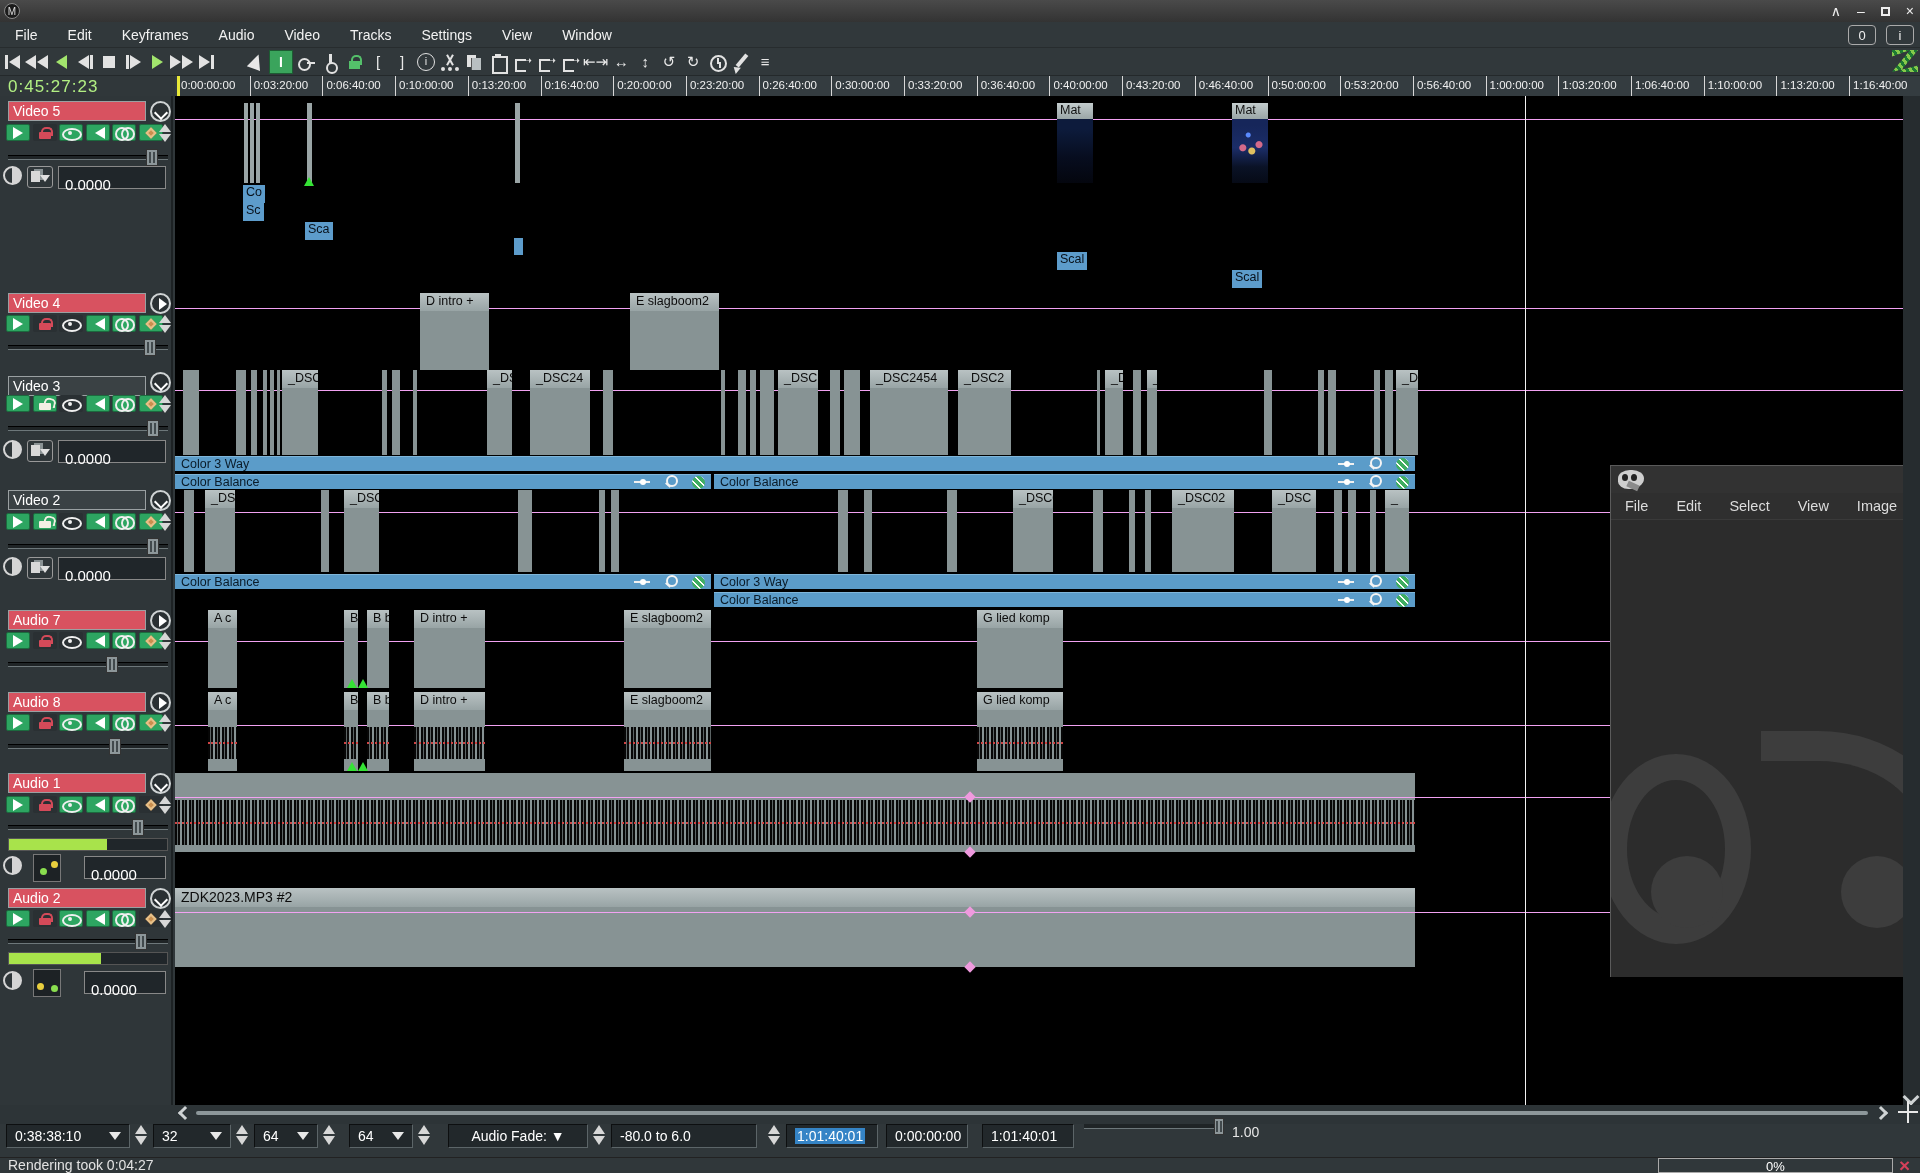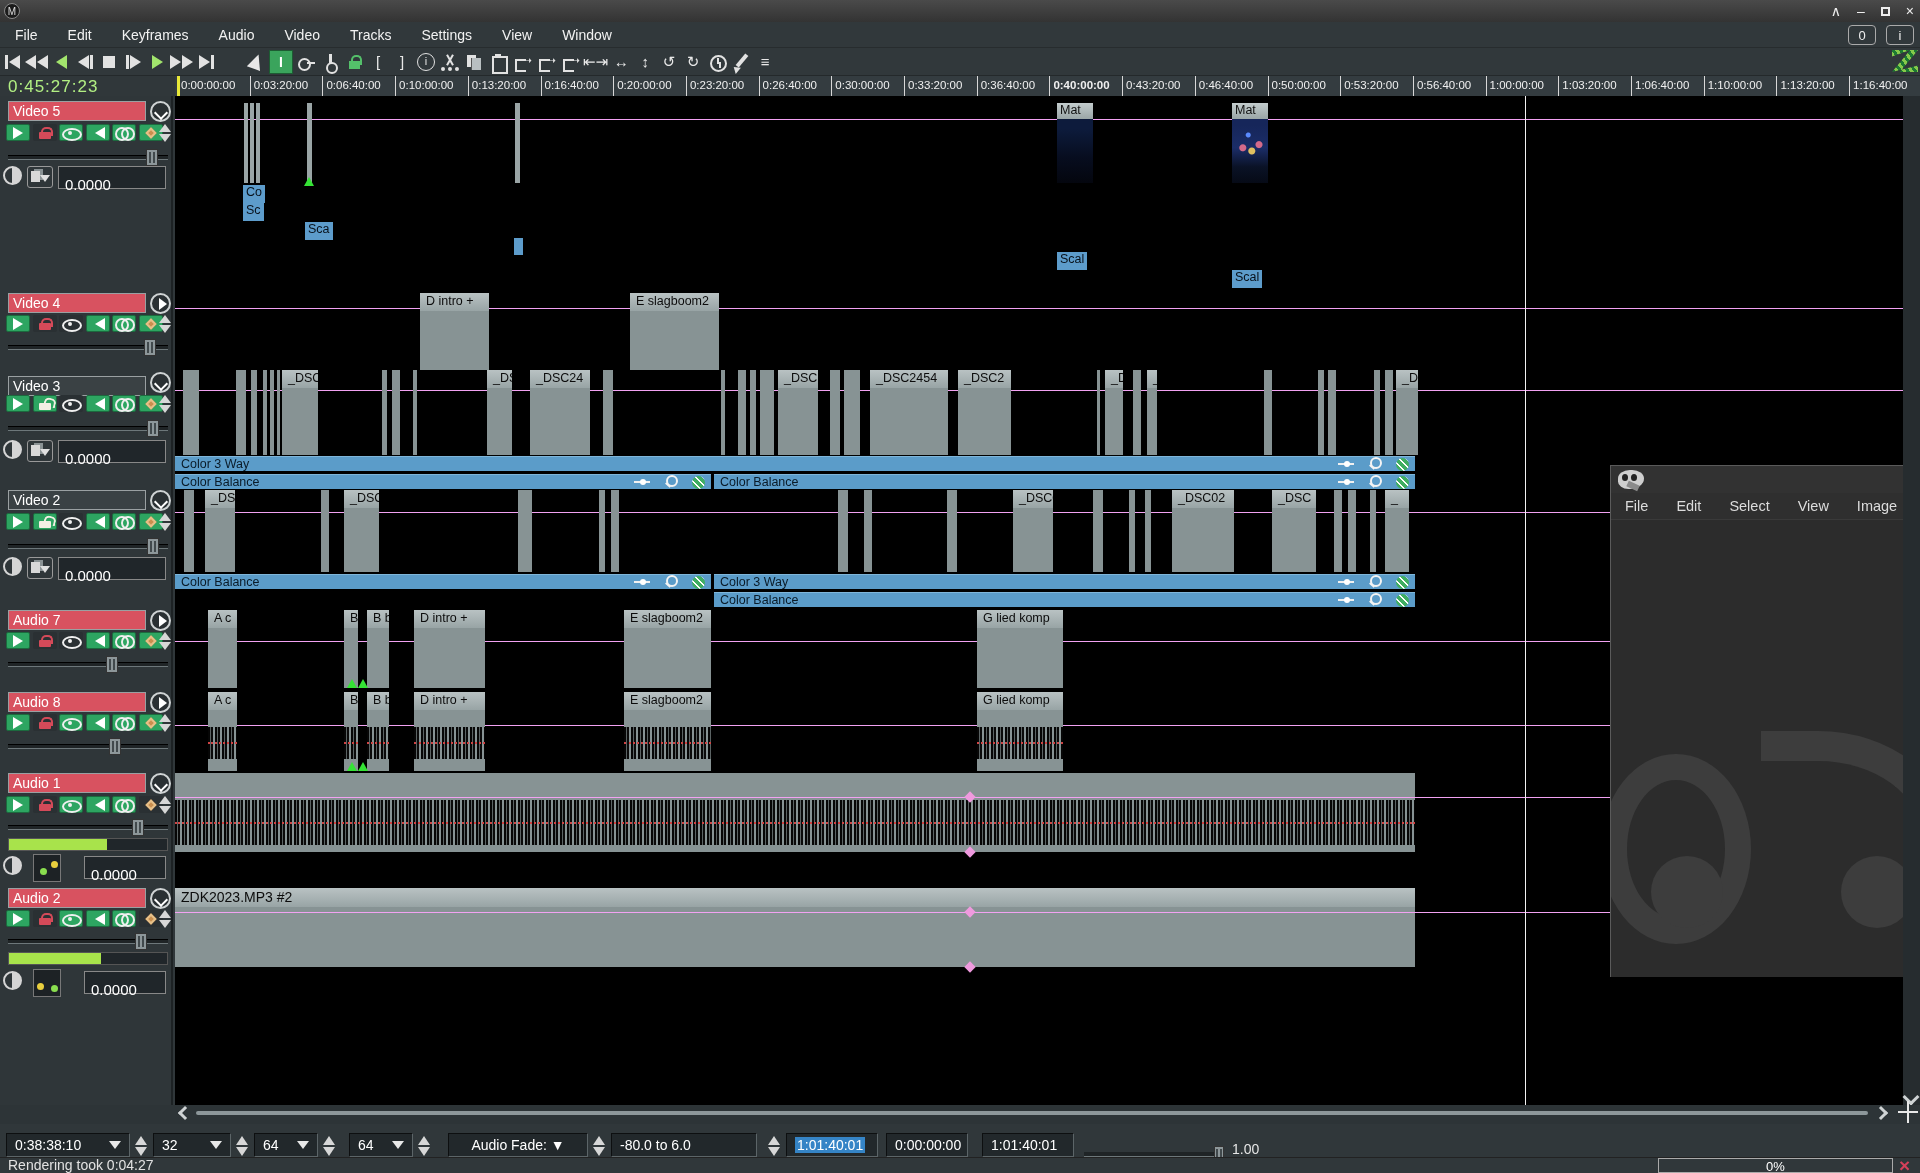--- a/index.html
+++ b/index.html
@@ -211,21 +211,21 @@
     border-left:3px solid #cfd3d4; border-bottom:3px solid #cfd3d4; transform:rotate(45deg); }
   #hscroll .rarr { position:absolute; left:1876px; top:3px; width:10px; height:10px;
     border-right:3px solid #cfd3d4; border-top:3px solid #cfd3d4; transform:rotate(45deg); }
   #hscroll .hthumb { position:absolute; left:196px; top:6px; width:1672px; height:4px;
     background:#8d979a; border-radius:2px; }
   #hscroll .plus { position:absolute; left:1898px; top:-4px; width:20px; height:22px; }
   #hscroll .plus::before { content:""; position:absolute; left:9px; top:0; width:2px; height:22px; background:#e8e8e8; }
   #hscroll .plus::after { content:""; position:absolute; left:0; top:10px; width:20px; height:2px; background:#e8e8e8; }
 
   #controlbar { left:0; top:1124px; width:1920px; height:33px; background:#30373a;
-    display:flex; align-items:flex-end; }
+    display:flex; align-items:flex-start; }
   .combo, .tfield { height:24px; background:#22282b; border:1px solid #0d0f10;
     border-bottom-color:#5c6568; border-right-color:#5c6568; color:#fff; font-size:14px;
     display:flex; align-items:center; }
   .combo { justify-content:space-between; padding:0 8px; }
   .combo .dn { width:0; height:0; border-left:6px solid transparent; border-right:6px solid transparent;
     border-top:8px solid #e8e8e8; margin-left:10px; }
   .tfield { padding:0 8px; }
   .cstep { position:relative; width:15px; height:22px; margin:0 4px; }
   .cstep::before { content:""; position:absolute; left:1px; top:1px; border-left:6px solid transparent;
     border-right:6px solid transparent; border-bottom:9px solid #d7d7d7; }
@@ -398,21 +398,21 @@
       <div class="rlabel" style="left: 514.9px;">0:23:20:00</div>
       <div class="rtick" style="left: 583.6px;"></div>
       <div class="rlabel" style="left: 587.6px;">0:26:40:00</div>
       <div class="rtick" style="left: 656.3px;"></div>
       <div class="rlabel" style="left: 660.3px;">0:30:00:00</div>
       <div class="rtick" style="left: 729px;"></div>
       <div class="rlabel" style="left: 733px;">0:33:20:00</div>
       <div class="rtick" style="left: 801.7px;"></div>
       <div class="rlabel" style="left: 805.7px;">0:36:40:00</div>
       <div class="rtick" style="left: 874.4px;"></div>
-      <div class="rlabel" style="left: 878.4px; font-weight: bold;">0:40:00:00</div>
+      <div class="rlabel" style="left: 878.4px;">0:40:00:00</div>
       <div class="rtick" style="left: 947.1px;"></div>
       <div class="rlabel" style="left: 951.1px;">0:43:20:00</div>
       <div class="rtick" style="left: 1019.8px;"></div>
       <div class="rlabel" style="left: 1023.8px;">0:46:40:00</div>
       <div class="rtick" style="left: 1092.5px;"></div>
       <div class="rlabel" style="left: 1096.5px;">0:50:00:00</div>
       <div class="rtick" style="left: 1165.2px;"></div>
       <div class="rlabel" style="left: 1169.2px;">0:53:20:00</div>
       <div class="rtick" style="left: 1237.9px;"></div>
       <div class="rlabel" style="left: 1241.9px;">0:56:40:00</div>

